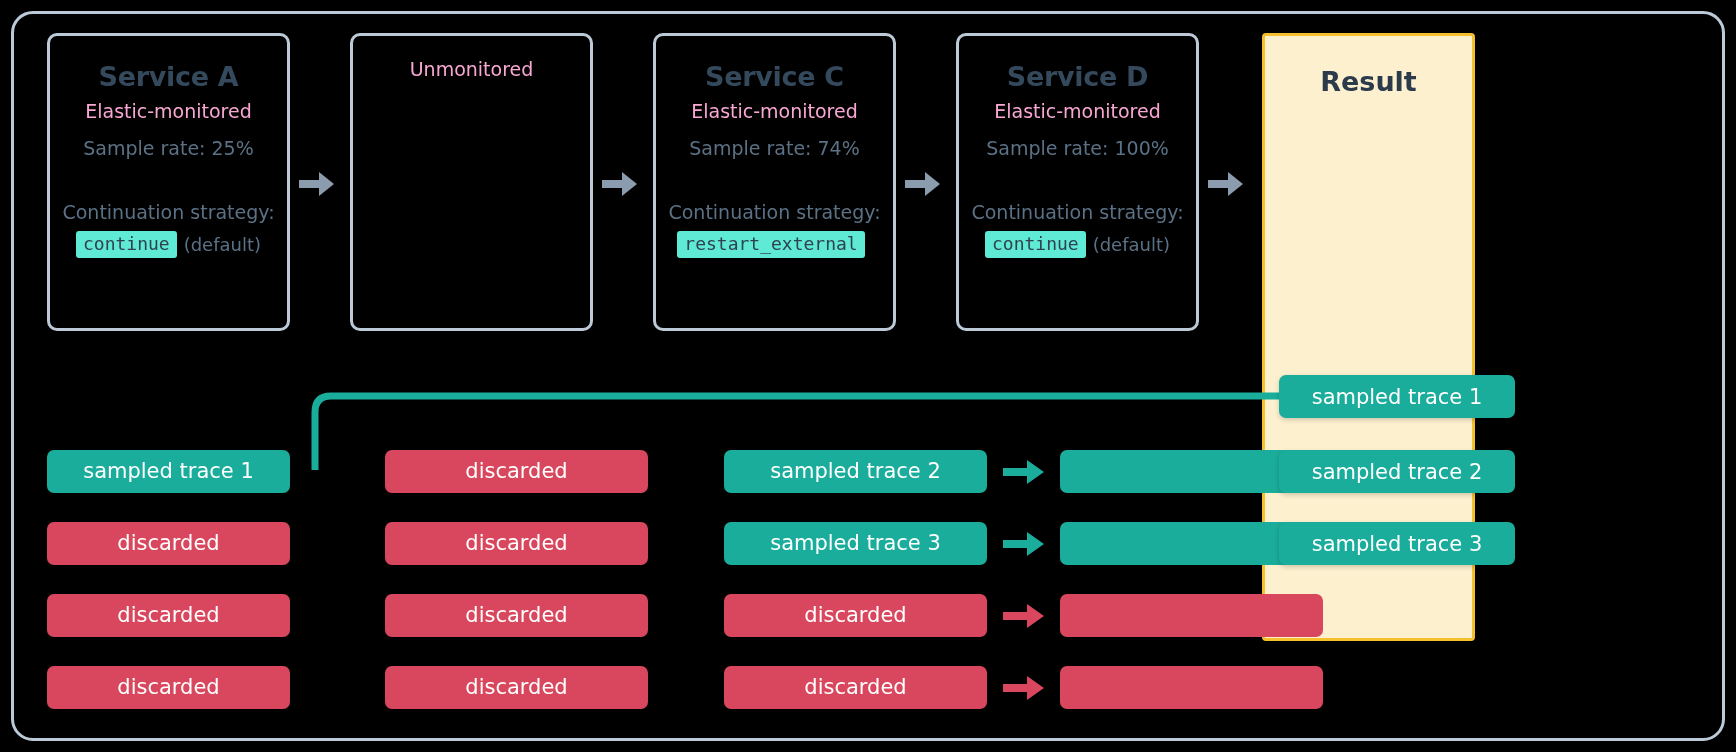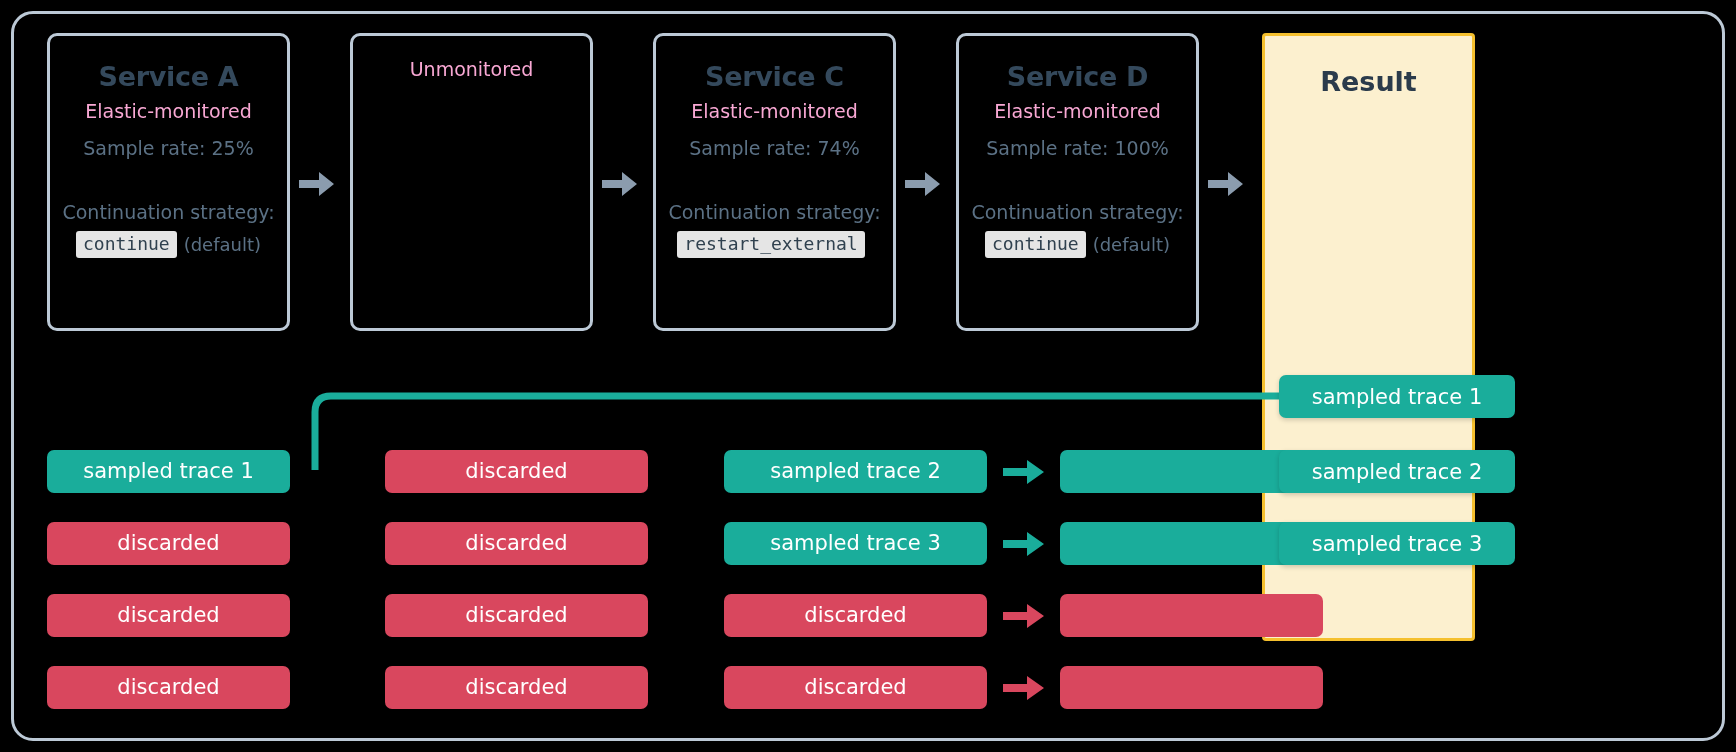--- a/index.html
+++ b/index.html
@@ -68,21 +68,21 @@
     font-size: 19px;
     color: #5b7185;
     white-space: nowrap;
     display: flex;
     align-items: center;
     justify-content: center;
     gap: 7px;
   }
   .code-chip {
     display: inline-block;
-    background: #e5e5e5;
+    background: #5eead4;
     color: #30414f;
     font-family: "DejaVu Sans Mono", "Liberation Mono", monospace;
     font-size: 18px;
     padding: 3px 7px 4px 7px;
     border-radius: 3px;
     line-height: 1.15;
   }
   .default-note { font-size: 18px; color: #5b7185; }
 
   

